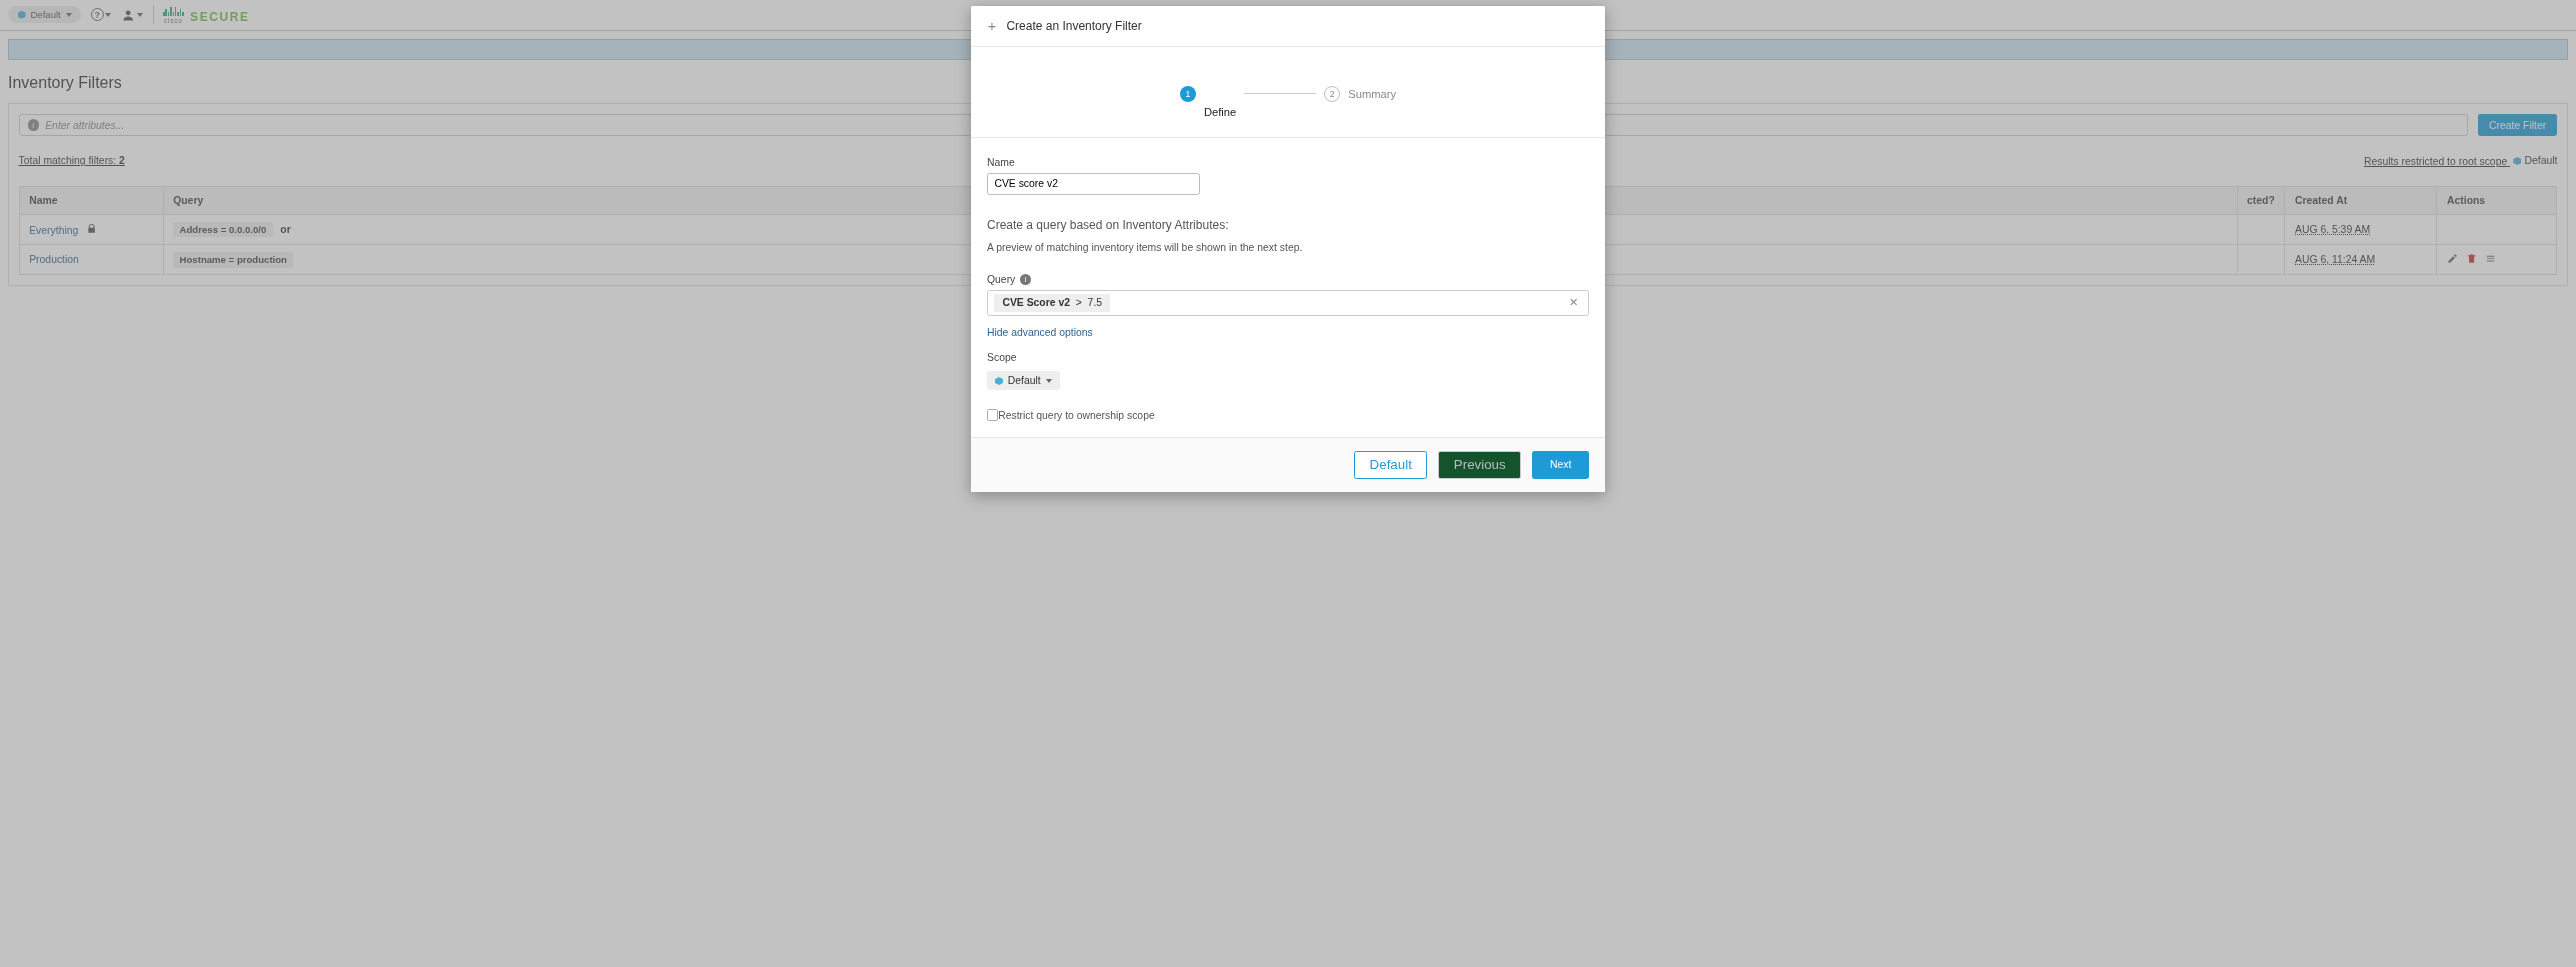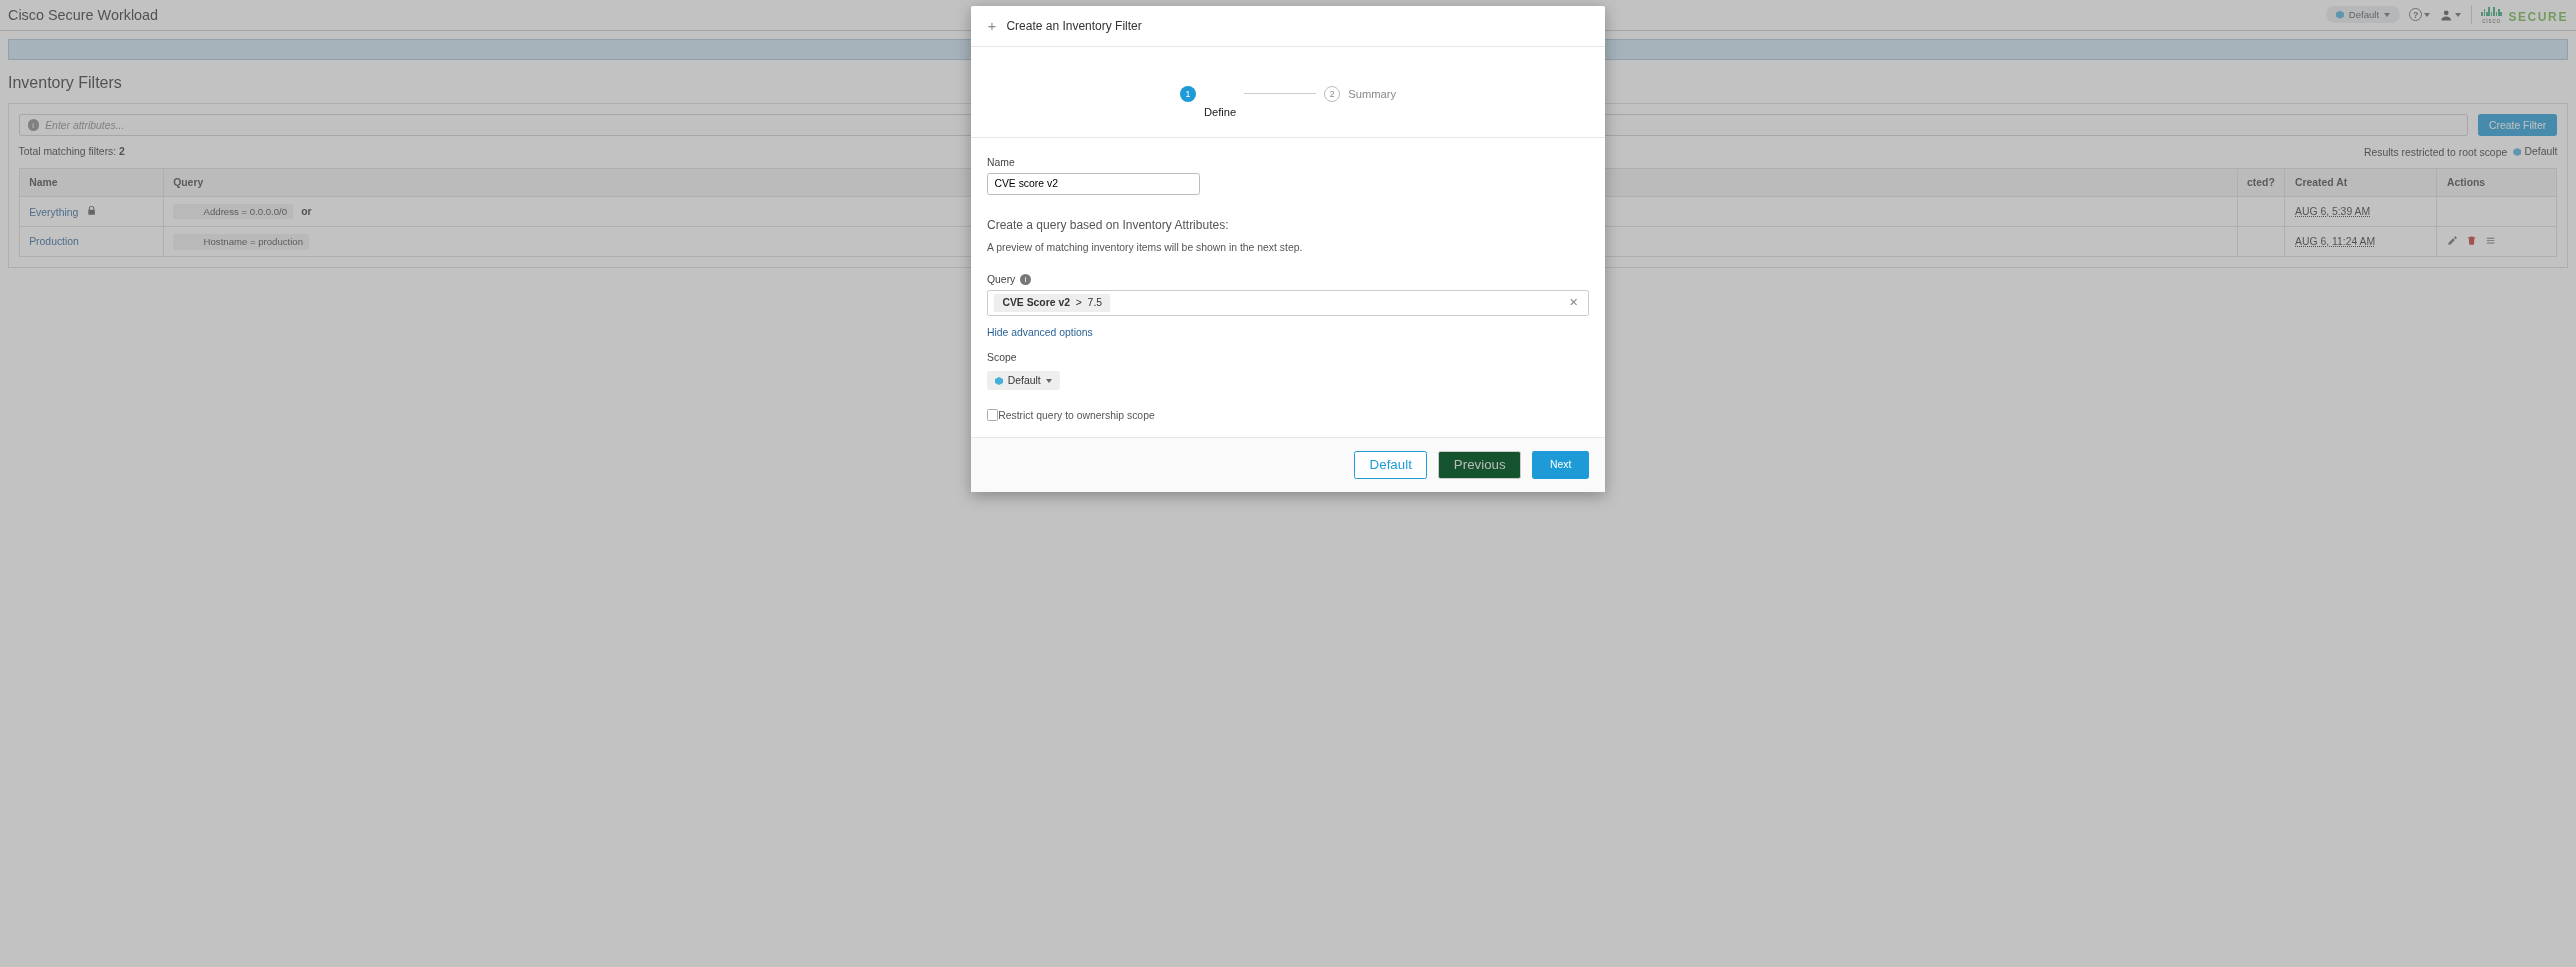--- a/index.html
+++ b/index.html
@@ -23,31 +23,31 @@
 
   .page-wrap { padding: 14.4px 8px 8px 8px; }
   .page-title { font-size: 16px; font-weight: 400; margin-bottom: 11.2px; color: #333; }
 
   .panel { border: 0.8px solid #ddd; padding: 9.6px; background: #fff; }
   .search-row { display: flex; gap: 9.6px; }
   .attr-input { flex: 1; border: 0.8px solid #ccc; border-radius: 2.4px; padding: 4.8px 8px; background: #fdfdfd; display: flex; align-items: center; gap: 6.4px; color: #888; font-style: italic; }
   .info-dot { width: 11.2px; height: 11.2px; border-radius: 50%; background: #888; color: #fff; font-size: 8px; display: flex; align-items: center; justify-content: center; font-style: normal; }
   .btn-primary { background: #1e9bd7; color: #fff; border: none; padding: 5.6px 11.2px; border-radius: 2.4px; cursor: pointer; font-size: 10.4px; }
 
-  .meta-row { display: flex; justify-content: space-between; margin: 10px 0; font-size: 10.4px; }
+  .meta-row { display: flex; justify-content: space-between; margin: 19px 0; font-size: 10.4px; text-decoration: underline; }
   .meta-row .count-strong { font-weight: 700; }
   .root-scope-tag { display: inline-flex; align-items: center; gap: 3.2px; margin-left: 3.2px; }
 
   table.filters { width: 100%; border-collapse: collapse; }
   table.filters th, table.filters td { border: 0.8px solid #ddd; padding: 8px 9.6px; text-align: left; font-size: 10.4px; }
   table.filters th { background: #f2f2f2; font-weight: 600; color: #444; }
   .filter-name { color: #2a6496; cursor: pointer; }
   .lock-icon { display: inline-block; margin-left: 4.8px; color: #555; }
   .query-chip { background: #eee; padding: 2.4px 6.4px; border-radius: 1.6px; font-family: monospace; font-size: 9.6px; color: #444; }
-  .query-chip .kw { font-weight: 400; margin-left: 24px; }
+  .query-chip .kw { font-weight: 700; }
   .query-or { margin: 0 4.8px; font-weight: 600; }
   .ts { text-decoration: underline dotted; color: #333; }
   .row-actions { display: flex; gap: 8px; color: #666; }
   .row-actions .del { color: #c0392b; }
 
   
   .overlay { position: fixed; inset: 0; background: rgba(120,120,120,0.45); display: flex; align-items: flex-start; justify-content: center; }
   .modal { background: #fff; width: 634px; margin-top: 6.4px; border-radius: 1.6px; box-shadow: 0 3.2px 16px rgba(0,0,0,0.3); }
   .modal-header { padding: 13px 14.4px; border-bottom: 0.8px solid #e6e6e6; display: flex; align-items: center; gap: 8px; font-size: 12px; color: #333; }
   .plus-sq { width: 13px; height: 13px; display: flex; align-items: center; justify-content: center; color: #888; font-size: 14.4px; line-height: 1; }
@@ -79,21 +79,20 @@
   .modal-footer { border-top: 0.8px solid #e6e6e6; padding: 13px 16px; display: flex; justify-content: flex-end; gap: 11.2px; background: #fafafa; }
   .btn-outline { border: 0.8px solid #1e9bd7; color: #1e9bd7; background: #fff; padding: 5.6px 14.4px; border-radius: 2.4px; cursor: pointer; }
   .btn-outline.disabled { border-color: #ccc; color: #bbb; background: #14532d; cursor: default; }
 
   svg.ico { width: 11.2px; height: 11.2px; }
 </style>
 </head>
 <body>
 
 <div class="topbar">
-  <div class="app-title">Cisco Secure Workload</div>
   <div class="right-group">
     <div class="scope-pill">
       <span class="cube-icon"></span>
       <span>Default</span>
       <span class="chev"></span>
     </div>
     <div style="display:flex;align-items:center;gap:1.6px;cursor:pointer">
       <span class="icon-help">?</span>
       <span class="chev"></span>
     </div>

